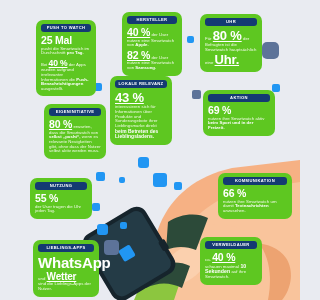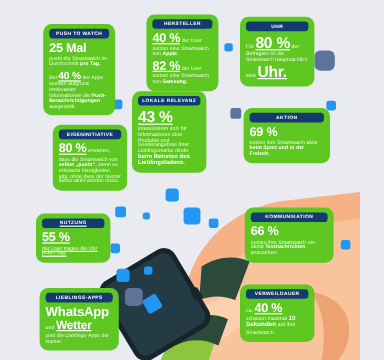--- a/index.html
+++ b/index.html
@@ -50,22 +50,22 @@
   .em{font-weight:bold;color:#ffffff;}
   .sp{display:inline;text-decoration:underline;}
 
   
   #card-push        {left:36px;  top:20px;  width:60px;}
   #card-hersteller  {left:122px; top:12px;  width:60px;}
   #card-uhr         {left:200px; top:14px;  width:62px;}
   #card-lokal       {left:110px; top:76px;  width:62px;}
   #card-aktion      {left:203px; top:90px;  width:72px;}
   #card-eigen       {left:44px;  top:104px; width:62px;}
-  #card-nutzung     {left:30px;  top:178px; width:62px;text-decoration:underline;}
-  #card-kommunikation{left:204px;top:173px; width:74px;}
+  #card-nutzung     {left:30px;  top:178px; width:62px;}
+  #card-kommunikation{left:218px;top:173px; width:74px;}
   #card-lieblings   {left:33px;  top:240px; width:66px;}
   #card-verweil     {left:200px; top:237px; width:62px;}
 </style>
 </head>
 <body>
 
 <div id="stage">
 
   <svg class="illus" viewBox="0 0 300 300">
 
@@ -176,21 +176,21 @@
   <div class="card" id="card-kommunikation">
     <span class="badge">KOMMUNIKATION</span>
     <div class="big">66 %</div>
     <div class="body">
       <span>nutzen ihre Smartwatch um damit </span><span class="em">Textnachrichten</span><span> anzusehen.</span>
     </div>
   </div>
 
   <div class="card" id="card-lieblings">
     <span class="badge">LIEBLINGS-APPS</span>
-    <div class="big" style="font-size:11px;">WhatsApp</div>
+    <div class="big" style="font-size:15px;">WhatsApp</div>
     <div class="body">
       <span>und </span><span class="big sp" style="font-size:10px;margin-top:15px;">Wetter</span>
     </div>
     <div class="body">sind die Lieblings-Apps der Nutzer.</div>
   </div>
 
   <div class="card" id="card-verweil">
     <span class="badge">VERWEILDAUER</span>
     <div class="body">
       <span>ca. </span><span class="big sp">40 %</span>

